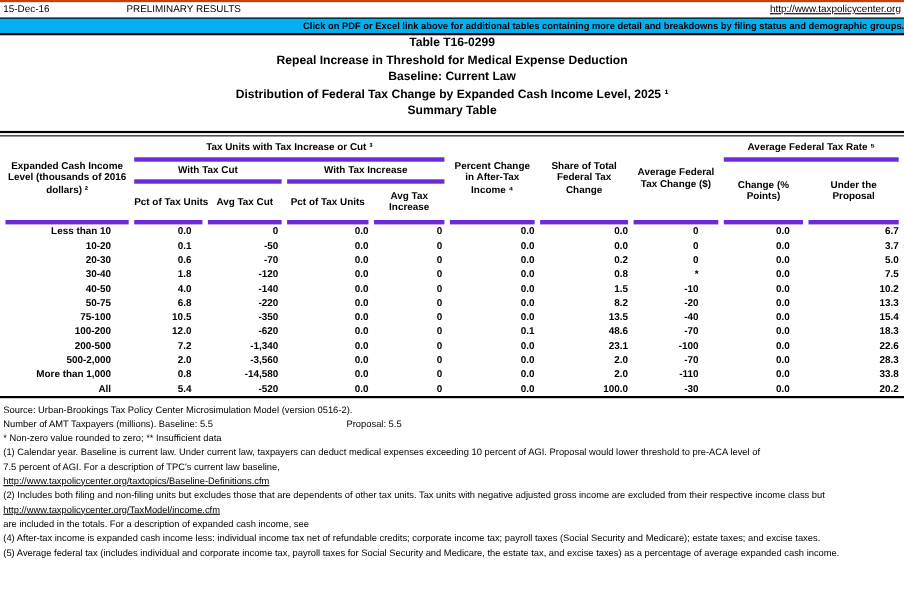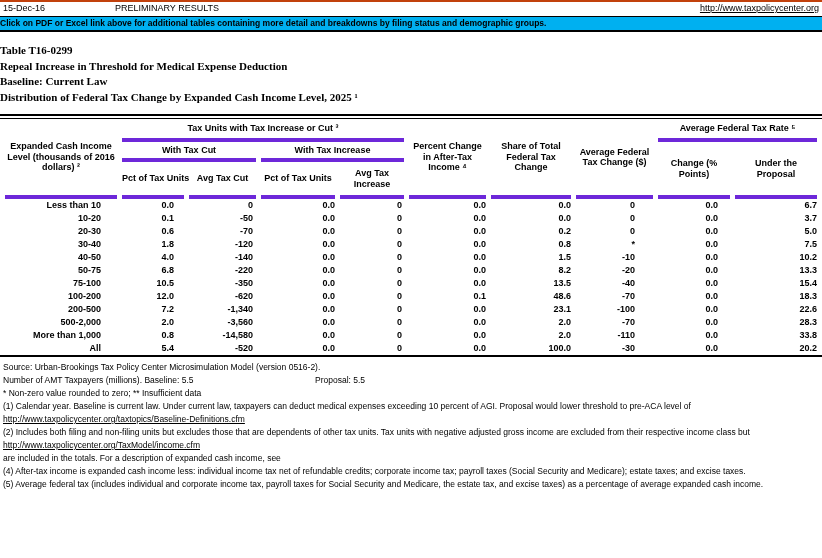--- a/index.html
+++ b/index.html
@@ -2,22 +2,22 @@
 <html><head>
 <meta charset="utf-8">
 <style>
   html, body { margin: 0; padding: 0; width: 822px; height: 558px; background: #fff; color: #000;
     font-family: "Liberation Sans", sans-serif; overflow: hidden; }
   .topbar { position: relative; height: 14px; border-top: 2px solid #c2410c; font-size: 9px; font-weight: normal; }
   .topbar .date { position: absolute; left: 3px; top: 1px; }
   .topbar .prelim { position: absolute; left: 115px; top: 1px; }
   .topbar .siteurl { position: absolute; right: 3px; top: 1px; text-decoration: underline; cursor: pointer; }
   .banner { height: 13px; line-height: 13px; background: #00B0F0; border-top: 1px solid #000; border-bottom: 2px solid #000;
-    text-align: left; font-size: 8.5px; font-weight: bold; }
-  .titles { margin-top: 11px; font-weight: bold; font-size: 11px; line-height: 15.5px; font-family: Liberation Serif, serif; }
+    text-align: right; font-size: 8.5px; font-weight: bold; }
+  .titles { text-align: center; font-weight: bold; font-size: 11px; line-height: 15.5px; }
   .dbl { margin-top: 9px; height: 2px; border-top: 2px solid #000; border-bottom: 1px solid #000; }
   table.main { width: 822px; table-layout: fixed; border-collapse: separate; border-spacing: 5px 0; }
   table.main th, table.main td { padding: 0; font-weight: bold; font-size: 9px; overflow: visible; }
   thead th { text-align: center; vertical-align: middle; line-height: 10.5px; }
   .hr1 th { height: 19px; }
   .hr2 th { height: 16px; }
   .hr3 th { height: 33px; }
   .ul { border-bottom: 4px solid #6d28d9; }
   .nw { white-space: nowrap; font-size: 8.5px; }
   tbody td { height: 13px; line-height: 13px; text-align: right; vertical-align: middle; padding-right: 4px; }
@@ -43,20 +43,21 @@
   <span class="siteurl">http://www.taxpolicycenter.org</span>
 </div>
 
 <div class="banner" style="background: rgb(0, 176, 240);">Click on PDF or Excel link above for additional tables containing more detail and breakdowns by filing status and demographic groups.</div>
 
 <div class="titles">
   <div>Table T16-0299</div>
   <div>Repeal Increase in Threshold for Medical Expense Deduction</div>
   <div>Baseline: Current Law</div>
   <div>Distribution of Federal Tax Change by Expanded Cash Income Level, 2025 ¹</div>
+  <div>Summary Table</div>
 </div>
 
 <div class="dbl"></div>
 
 <table class="main">
   <colgroup>
     <col style="width:112px">
       <col style="width:62px">
       <col style="width:67px">
       <col style="width:74px">
@@ -240,19 +241,20 @@
 <div class="endline"></div>
 
 <div class="footer">
   <div class="line">Source: Urban-Brookings Tax Policy Center Microsimulation Model (version 0516-2).</div>
   <div class="line amtline">
     <span>Number of AMT Taxpayers (millions).  Baseline: 5.5</span>
     <span class="prop">Proposal: 5.5</span>
   </div>
   <div class="line">* Non-zero value rounded to zero; ** Insufficient data</div>
   <div class="line">(1) Calendar year. Baseline is current law. Under current law, taxpayers can deduct medical expenses exceeding 10 percent of AGI. Proposal would lower threshold to pre-ACA level of</div>
+  <div class="line">7.5 percent of AGI.  For a description of TPC's current law baseline,</div>
   <div class="line"><span class="lnk">http://www.taxpolicycenter.org/taxtopics/Baseline-Definitions.cfm</span></div>
   <div class="line">(2) Includes both filing and non-filing units but excludes those that are dependents of other tax units. Tax units with negative adjusted gross income are excluded from their respective income class but</div>
   <div class="line"><span class="lnk">http://www.taxpolicycenter.org/TaxModel/income.cfm</span></div>
   <div class="line">are included in the totals. For a description of expanded cash income, see</div>
   <div class="line">(4) After-tax income is expanded cash income less: individual income tax net of refundable credits; corporate income tax; payroll taxes (Social Security and Medicare); estate taxes; and excise taxes.</div>
   <div class="line">(5) Average federal tax (includes individual and corporate income tax, payroll taxes for Social Security and Medicare, the estate tax, and excise taxes) as a percentage of average expanded cash income.</div>
 </div>
 
 </body></html>

